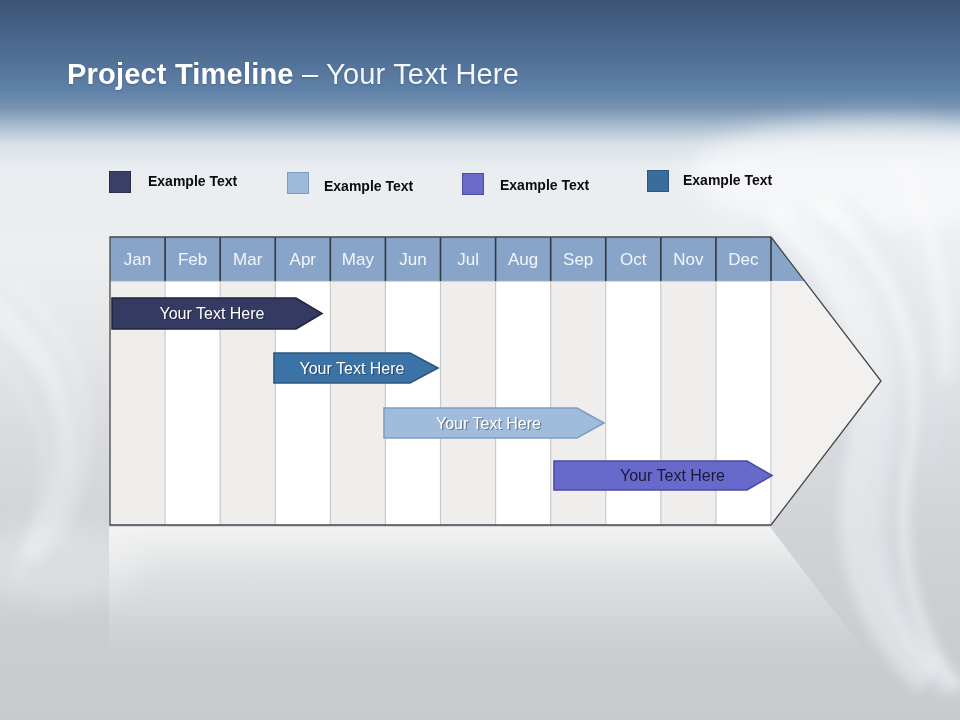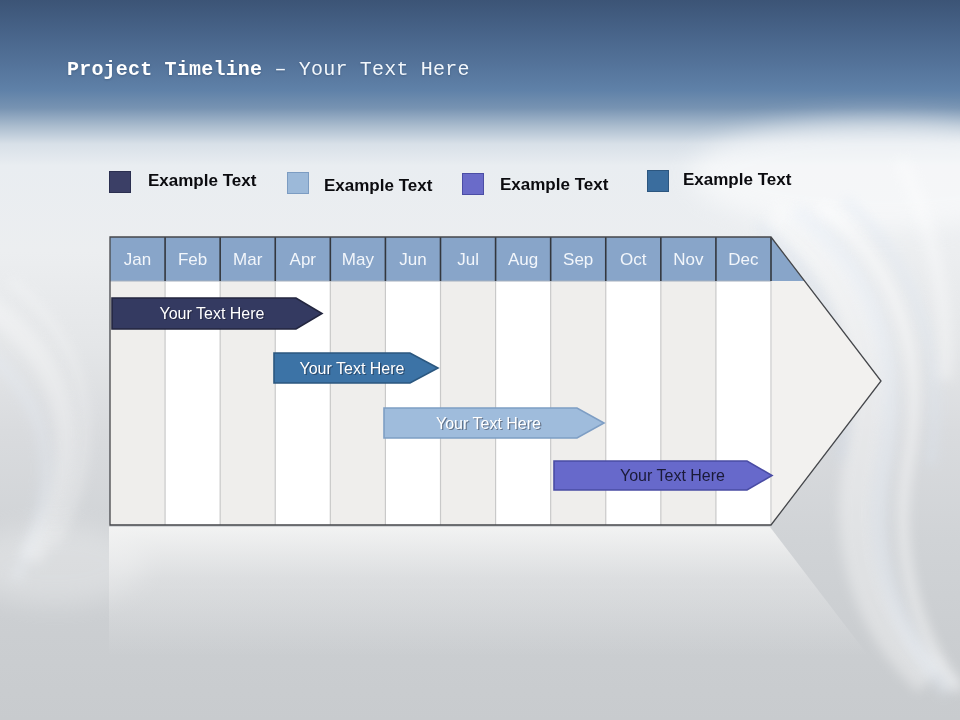--- a/index.html
+++ b/index.html
@@ -8,28 +8,28 @@
     font-family:"Liberation Sans", sans-serif;
     background:linear-gradient(180deg,
       #3C5476 0%, #466287 4%, #54739A 9%, #5F81A8 12.5%,
       #7793B2 15%, #AABCCE 17.5%, #D8E0E8 20%, #E9EDF1 23%,
       #ECEEF0 35%, #E4E6E8 48%, #D9DBDE 60%, #D0D3D6 75%,
       #CBCED1 88%, #C8CBCE 100%);
   }
   .bg-art{position:absolute; left:0; top:0; width:960px; height:720px; z-index:0;}
   .title{
     position:absolute; left:67px; top:58px; margin:0; z-index:3;
-    font-size:20px; color:#FFFFFF; font-weight:700; letter-spacing:.2px;
-    text-shadow:0 1px 2px rgba(20,35,60,.25); white-space:nowrap;font-family:Liberation Mono, monospace;
+    font-size:29px; color:#FFFFFF; font-weight:700; letter-spacing:.2px;
+    text-shadow:0 1px 2px rgba(20,35,60,.25); white-space:nowrap;
   }
   .title .t-light{font-weight:400; color:#F2F7FC;}
   .legend{position:absolute; left:0; top:0; width:960px; height:60px; z-index:3;}
   .legend-item{position:absolute; display:flex; align-items:flex-start;}
   .legend-swatch{width:20px; height:20px; flex:0 0 auto;}
-  .legend-label{font-size:17px; font-weight:700; color:#0B0B0F; line-height:20px; white-space:nowrap;}
+  .legend-label{font-size:14px; font-weight:700; color:#0B0B0F; line-height:20px; white-space:nowrap;}
   .legend-item:nth-child(1){left:109px; top:171px;}
   .legend-item:nth-child(1) .legend-label{margin-left:17px;}
   .legend-item:nth-child(2){left:287px; top:172px;}
   .legend-item:nth-child(2) .legend-label{margin-left:15px; margin-top:4px;}
   .legend-item:nth-child(3){left:462px; top:173px;}
   .legend-item:nth-child(3) .legend-label{margin-left:16px; margin-top:2px;}
   .legend-item:nth-child(4){left:647px; top:170px;}
   .legend-item:nth-child(4) .legend-label{margin-left:14px;}
   #timeline{position:absolute; left:109px; top:236px; z-index:2;}
   .reflection{

